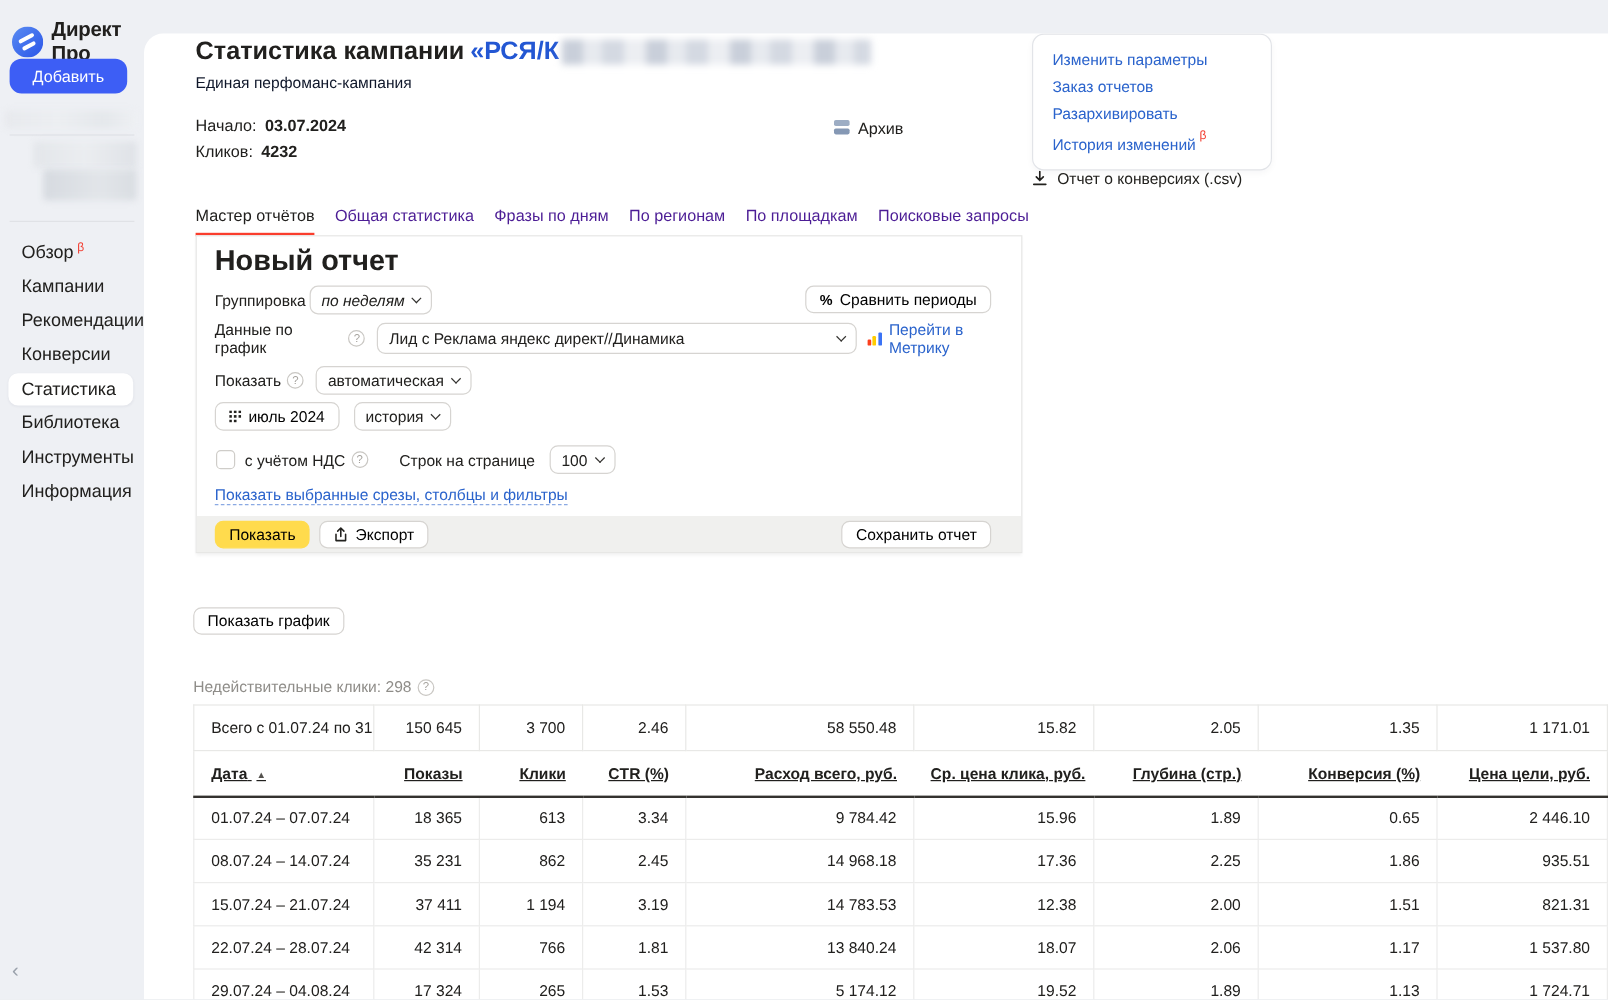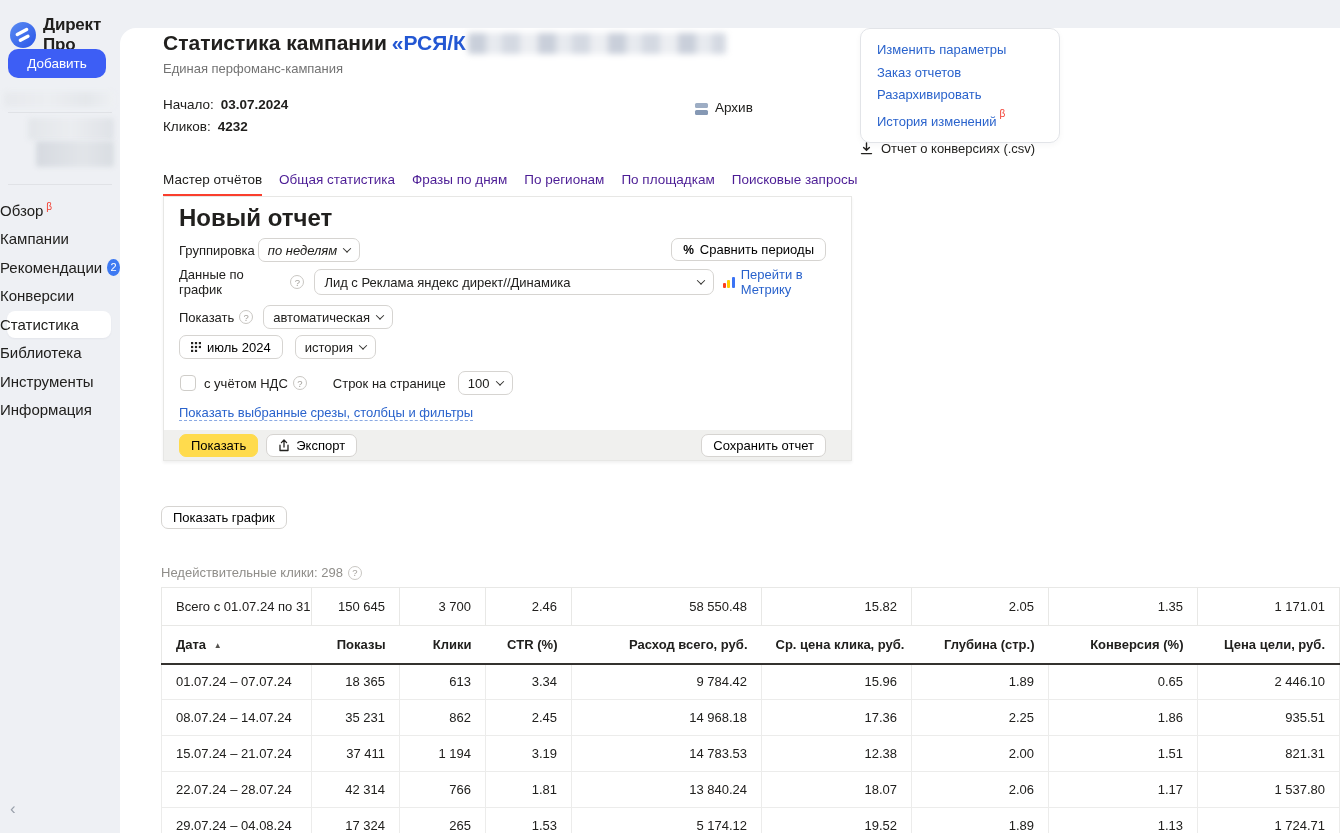--- a/index.html
+++ b/index.html
@@ -20,42 +20,42 @@
   .r1 { left:4px; top:92px; width:110px; height:15px;
         background:linear-gradient(90deg,#e7e9ed,#eceef1 40%,#e4e7eb 75%,#eef0f3); }
   .r2 { left:28px; top:118px; width:86px; height:22px;
         background:linear-gradient(90deg,#e3e6ea,#ebedf0 50%,#dfe2e7); }
   .r3 { left:36px; top:141px; width:78px; height:26px;
         background:linear-gradient(90deg,#d6dae0,#e2e5e9 60%,#d9dde2); }
   .side-divider { position:absolute; left:8px; width:104px; height:1px; background:#e0e2e6; }
   .d1 { top:112px; } .d2 { top:184px; }
   .nav { position:absolute; left:0; top:196px; width:120px; list-style:none; }
   .nav li { position:relative; height:28.5px; display:flex; align-items:center;
-            font-size:15px; cursor:pointer; }
+            padding-left:18px; font-size:15px; cursor:pointer; }
   .nav li.active::before { content:''; position:absolute; left:7px; right:9px; top:1px; bottom:1px;
             background:#fff; border-radius:8px; box-shadow:0 1px 2px rgba(30,40,80,.05); }
   .nav .z { position:relative; }
   .beta { color:#f23b2e; font-size:10px; position:relative; top:-4px; margin-left:3px; font-weight:400; }
   .badge { display:inline-flex; align-items:center; justify-content:center; position:relative;
            width:17px; height:17px; border-radius:50%; background:#3e7af2; color:#fff;
            font-size:11px; margin-left:5px; }
   .collapse { position:absolute; left:10px; bottom:14px; font-size:17px; color:#9aa1ab; cursor:pointer; }
   
   .content { position:absolute; left:120px; top:28px; right:0; bottom:0;
              background:#fff; border-top-left-radius:16px; overflow:hidden; }
   .page-title { position:absolute; left:43px; top:3px; font-size:21px; font-weight:700;
                 display:flex; align-items:center; white-space:nowrap; }
   .title-campaign { color:#2357d3; margin-left:5px; }
   .title-redact { display:inline-block; width:258px; height:21px; margin-left:2px;
     background:repeating-linear-gradient(90deg,#c9cfda 0 18px,#e7eaef 18px 34px,#d4d9e2 34px 52px,#eceef2 52px 70px);
     filter: blur(3px); border-radius:2px; }
-  .subtitle { position:absolute; left:43px; top:33px; font-size:13px; color:#737373; }
+  .subtitle { position:absolute; left:43px; top:33px; font-size:13px; color:#0f172a; }
   .meta { position:absolute; left:43px; top:66px; font-size:13.5px; line-height:22px; }
   .meta b { margin-left:7px; }
-  .archive { position:absolute; left:575px; top:72px; display:flex; align-items:flex-end; gap:7px;
+  .archive { position:absolute; left:575px; top:72px; display:flex; align-items:flex-start; gap:7px;
              font-size:13.5px; cursor:pointer; }
   .archive-icon { display:flex; flex-direction:column; gap:2px; }
   .archive-icon i { width:13px; height:5px; border-radius:1.5px; background:#8598b4; }
   .archive-icon i:first-child { background:#9dadc4; }
   .menu-card { position:absolute; left:740px; top:0; width:200px; background:#fff;
                border:1px solid #e2e4e8; border-radius:10px; padding:10px 16px 9px;
                box-shadow:0 2px 6px rgba(20,30,60,.04); }
   .menu-card a { display:block; font-size:13px; line-height:22.5px; color:#2a63cc;
                  text-decoration:none; cursor:pointer; }
   .csv-link { position:absolute; left:740px; top:113px; display:flex; align-items:center; gap:8px;
@@ -100,21 +100,21 @@
   .show-chart { position:absolute; left:41px; top:478px; }
   .invalid { position:absolute; left:41px; top:537px; font-size:13px; color:#8f8d89;
              display:flex; align-items:center; }
   
   .stat-table { position:absolute; left:41px; top:559px; width:1179px;
                 border-collapse:collapse; table-layout:fixed; font-size:13px; }
   .stat-table td, .stat-table th { padding:0 14px; overflow:hidden; white-space:nowrap; }
   .num { text-align:right; }
   .srow td { height:38px; border:1px solid #e8e8e6; }
   .hrow th { height:38px; border-top:1px solid #e8e8e6; border-bottom:2px solid #34322f;
-             font-weight:700; text-align:right; cursor:pointer; }
+             font-weight:700; text-align:right; cursor:pointer;text-decoration:underline; }
   .hrow th:first-child { text-align:left; border-left:1px solid #e8e8e6; }
   .hrow th:last-child { border-right:1px solid #e8e8e6; }
   .drow td { height:36px; border:1px solid #ececeb; }
   .sort { font-size:8px; color:#55534f; margin-left:4px; position:relative; top:-1px; }
   .icon-svg { display:block; flex:none; }
 </style>
 </head>
 <body>
 
 <div class="page">

